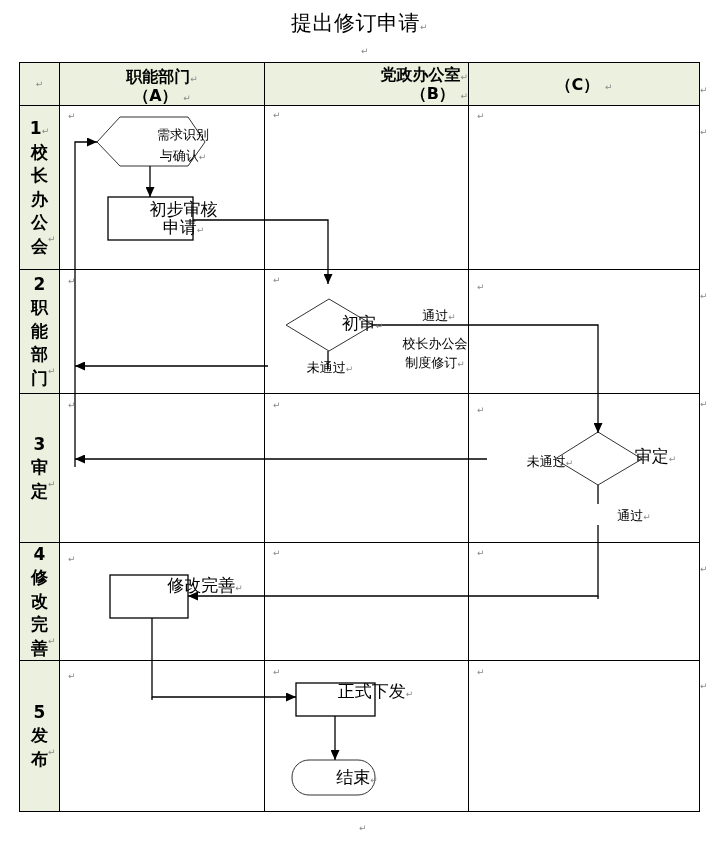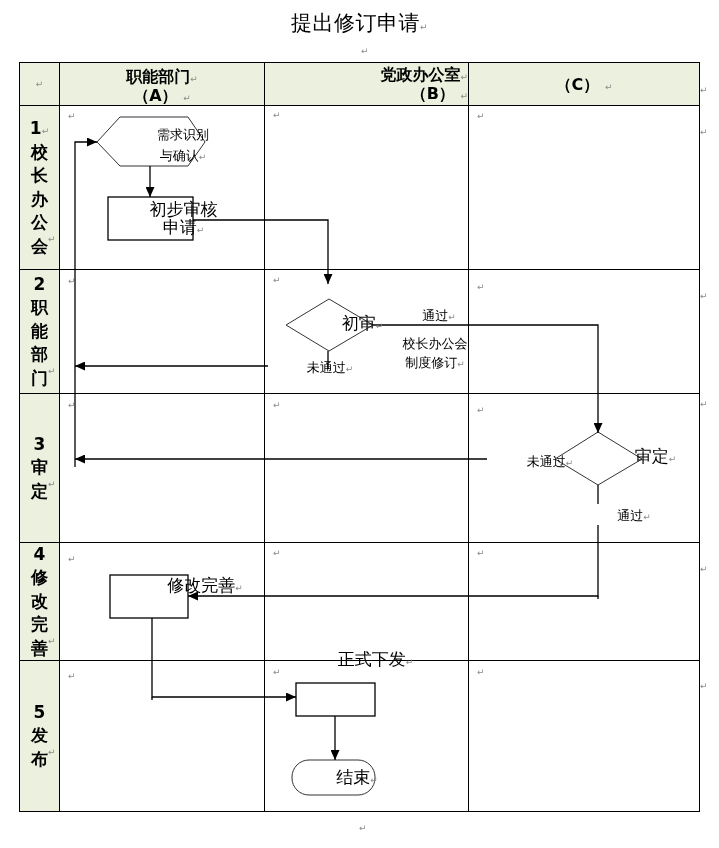--- a/index.html
+++ b/index.html
@@ -202,21 +202,21 @@
 </div>
 
 <div class="ntext big" style="left:579px;top:445px;width:87px;">
   <span>审定</span><span class="pm">↵</span>
 </div>
 
 <div class="ntext big" style="left:110px;top:575px;width:100px;line-height:20px;padding-left:12px;">
   <span>修改完善</span><span class="pm">↵</span>
 </div>
 
-<div class="ntext big" style="left:296px;top:648px;width:93px;">
+<div class="ntext big" style="left:296px;top:680px;width:93px;">
   <span>正式下发</span><span class="pm">↵</span>
 </div>
 
 <div class="ntext big" style="left:292px;top:766px;width:64px;">
   <span>结束</span><span class="pm">↵</span>
 </div>
 
 <div class="ntext small" style="left:380px;top:308px;width:52px;">
   <span>通过</span><span class="pm">↵</span>
 </div>

